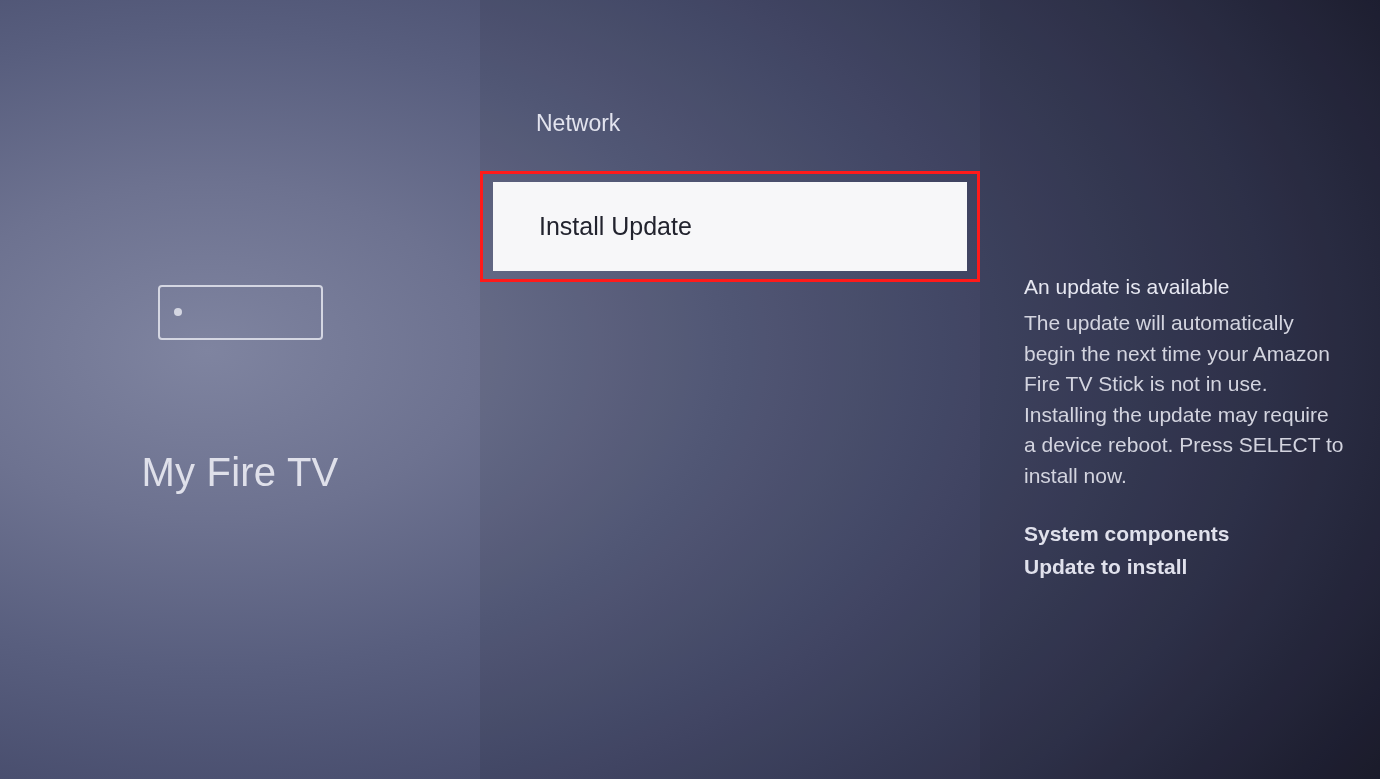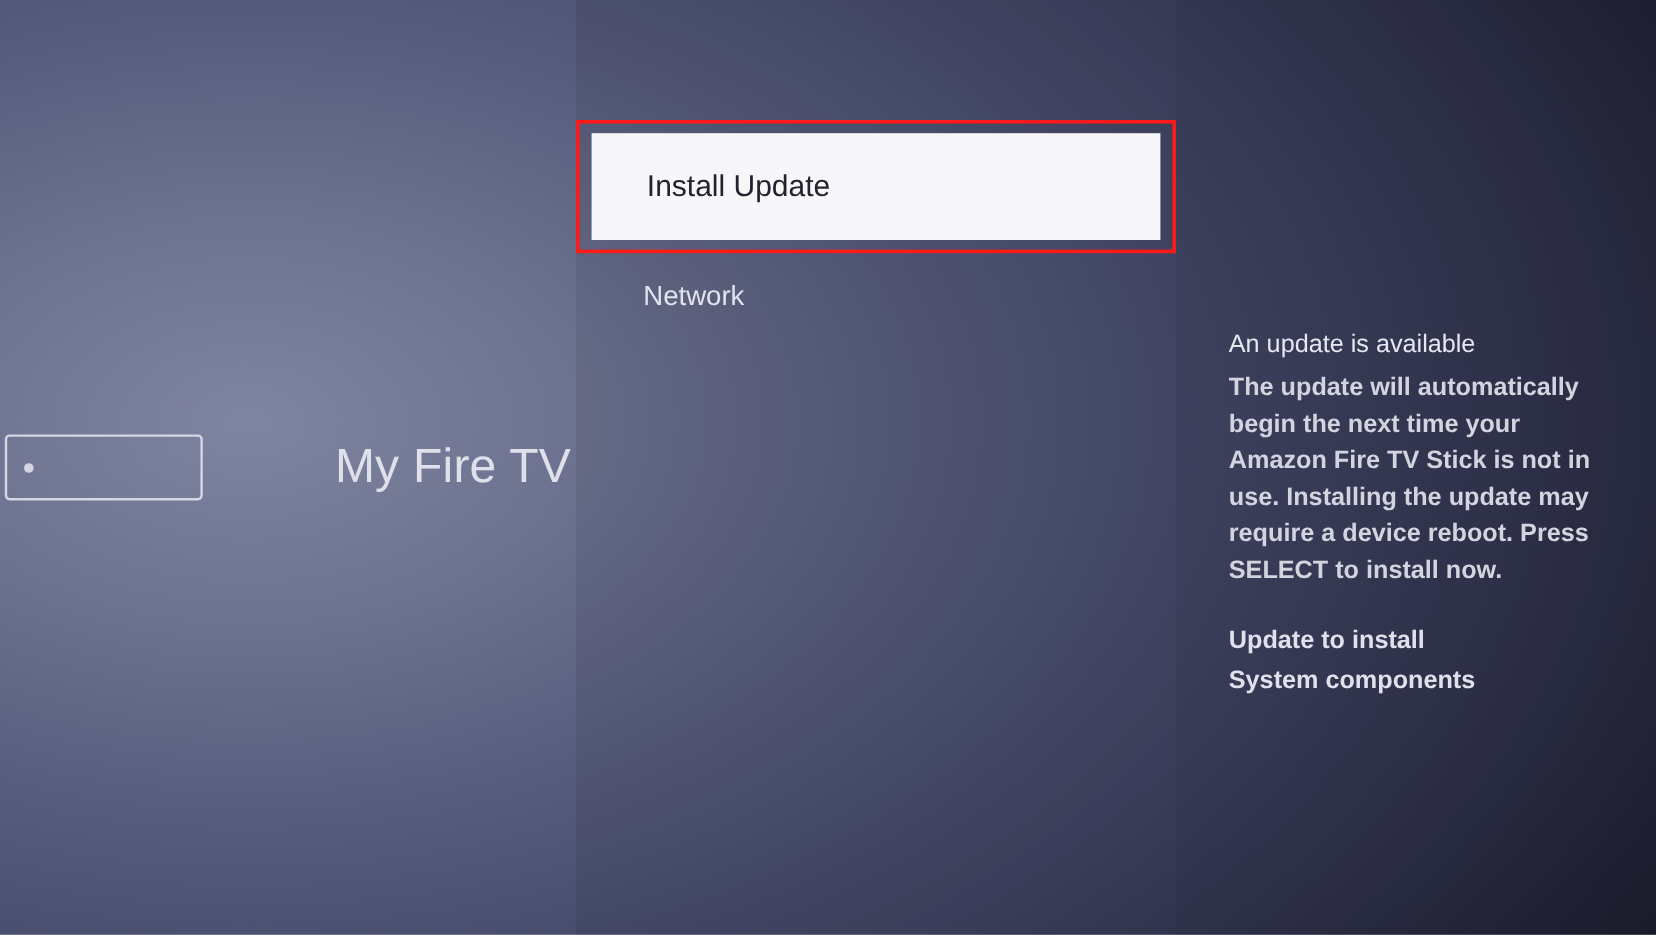--- a/index.html
+++ b/index.html
@@ -10,21 +10,21 @@
       background: radial-gradient(ellipse 110% 120% at 15% 45%,
                   #7f84a0 0%, #6d7290 18%, #585e7e 34%,
                   #454a6a 52%, #343752 70%, #232439 85%, #14151f 100%);
       color: #e8e9f0;
       overflow: hidden;
       position: relative;
     }
     
     .left {
       position: absolute; left: 0; top: 0; width: 480px; height: 100%;
-      display: flex; flex-direction: row; align-items: center; justify-content: center;
+      display: flex; flex-direction: column; align-items: center; justify-content: center;
       gap: 110px;
     }
     .device-glyph {
       width: 165px; height: 55px;
       border: 2.5px solid #d4d6e2; border-radius: 4px;
       position: relative;
     }
     .device-glyph::after {
       content: ""; position: absolute; left: 14px; top: 50%; transform: translateY(-50%);
       width: 8px; height: 8px; border-radius: 50%;
@@ -61,39 +61,39 @@
     }
     
     .right {
       position: absolute; left: 980px; top: 0; right: 0; height: 100%;
       background: rgba(0,0,0,0.12);
       padding: 272px 36px 0 44px;
       font-size: 21px; line-height: 1.45;
       color: #d3d4df;
     }
     .right .heading { font-weight: 400; color: #e6e7f1; margin-bottom: 6px; }
-    .right .body     { margin-bottom: 28px; font-weight: bold; }
+    .right .body     { margin-bottom: 28px; }
     .right .sub      { font-weight: 600; color: #e0e1ec; }
     .right .sub + .sub { margin-top: 2px; }
   </style>
 </head>
 <body>
 
 <div class="left">
   <div class="device-glyph"></div>
   <div class="left-title">My Fire TV</div>
 </div>
 
 <div class="middle">
 
+  <div class="menu-item">Network</div>
+
   <div class="menu-item selected-wrap">
     <div class="selected-inner">Install Update</div>
   </div>
-
-  <div class="menu-item">Network</div>
 </div>
 
 <div class="right">
   <div class="heading">An update is available</div>
   <div class="body">The update will automatically begin the next time your Amazon Fire TV Stick is not in use. Installing the update may require a device reboot. Press SELECT to install now.</div>
+  <div class="sub">System components</div>
   <div class="sub">Update to install</div>
-  <div class="sub">System components</div>
 </div>
 
 </body></html>

